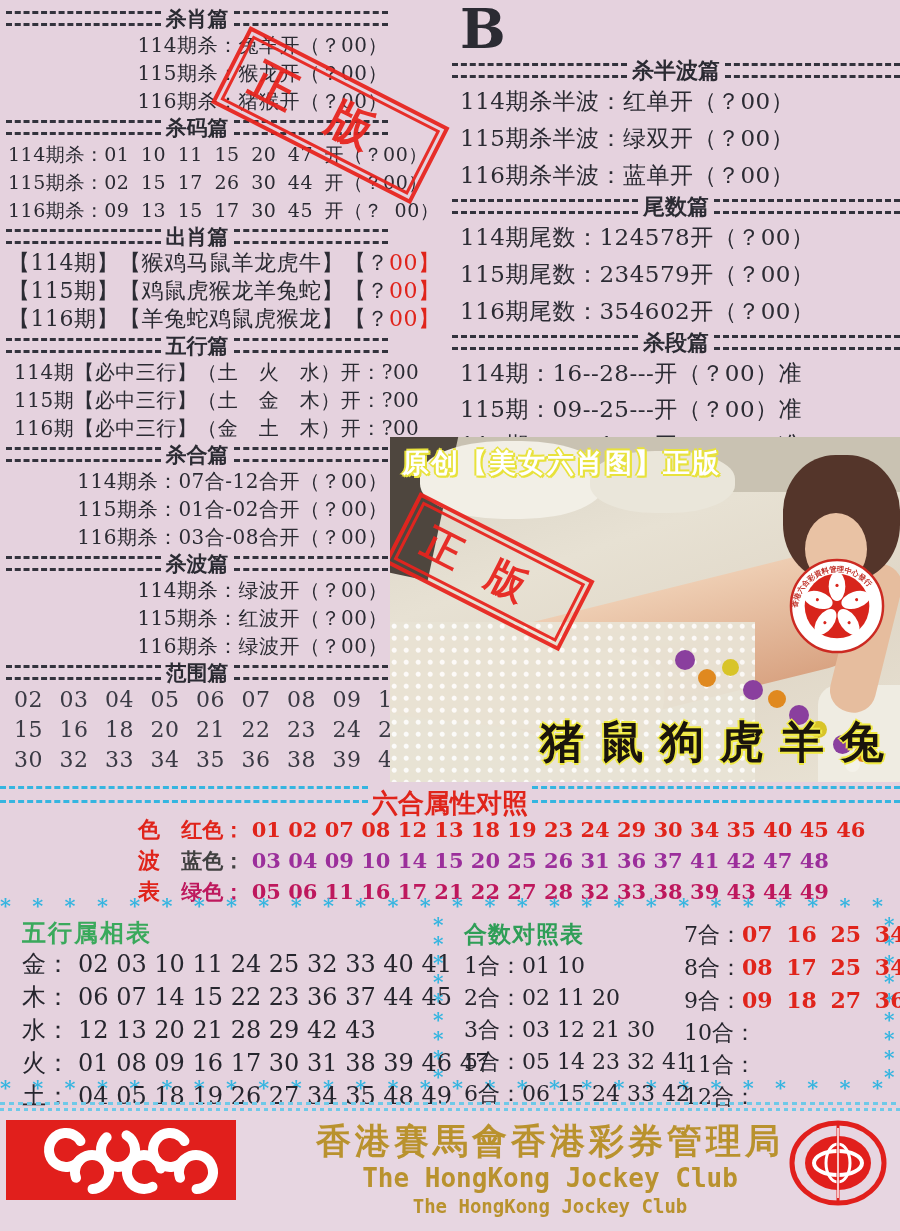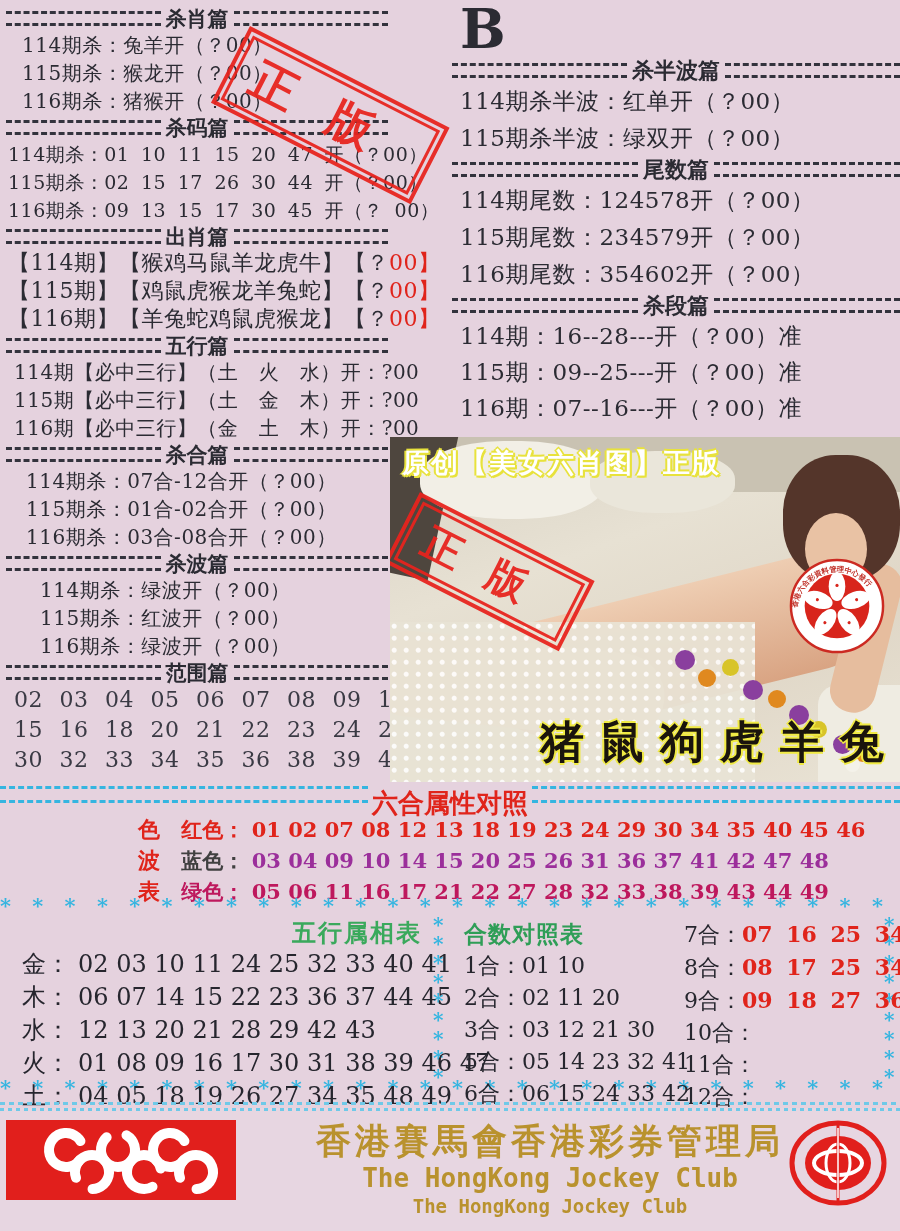--- a/index.html
+++ b/index.html
@@ -5,21 +5,21 @@
   html,body{margin:0;padding:0;}
   .page{position:relative;width:900px;height:1231px;background:#e5d2de;overflow:hidden;
         color:#2b2b33;font-family:"DejaVu Serif","Liberation Serif",serif;}
   
   .dline{flex:1;height:9px;border-top:3px dashed #33333d;border-bottom:3px dashed #33333d;}
   .sec-head{display:flex;align-items:center;gap:3px;height:25px;font-weight:bold;font-size:21px;}
   .sec-title{white-space:nowrap;padding:0 2px;}
   .sec-row{line-height:28px;font-size:20px;letter-spacing:.5px;white-space:nowrap;}
   .red{color:#e0241b;}
   
-  .left-col{position:absolute;left:6px;top:6px;width:382px;}
+  .left-col{position:absolute;left:6px;top:6px;width:382px;text-align:right;}
   .row-shaxiao{padding-left:16px;}
   .row-shama{padding-left:2px;font-size:19px;word-spacing:5px;}
   .row-chuxiao{padding-left:2px;font-size:22px;}
   .row-wuxing5{padding-left:8px;}
   .row-shahe{padding-left:20px;}
   .row-shabo{padding-left:34px;}
   .row-range{padding-left:8px;font-size:22px;line-height:30px;word-spacing:9px;color:#3a3a44;}
   
   .right-col{position:absolute;left:452px;top:0;width:448px;}
   .b-letter{font-size:54px;font-weight:bold;line-height:58px;padding-left:8px;font-family:"DejaVu Serif",serif;}
@@ -77,21 +77,21 @@
             font-weight:bold;font-size:21px;letter-spacing:7px;white-space:nowrap;line-height:20px;}
   .star-row::before{content:"* * * * * * * * * * * * * * * * * * * * * * * * * * * * * * * * * * * * * * * * * * * * * * * * * * * * * * * * * * * *";}
   .star-top{top:0;}
   .star-bottom{top:182px;}
   .star-col{position:absolute;width:16px;top:20px;height:164px;overflow:hidden;color:#35b5e0;
             font-weight:bold;font-size:20px;line-height:19px;}
   .star-col::before{content:"*\a *\a *\a *\a *\a *\a *\a *\a *\a *";white-space:pre;}
   .star-col-mid{left:433px;}
   .star-col-right{left:884px;}
   .wx-panel{position:absolute;left:22px;top:22px;width:400px;}
-  .wx-title{text-align:right;color:#3aa95c;font-weight:bold;font-size:24px;line-height:30px;letter-spacing:2px;}
+  .wx-title{text-align:left;color:#3aa95c;font-weight:bold;font-size:24px;line-height:30px;letter-spacing:2px;}
   .wx-row{font-size:24px;line-height:33px;white-space:nowrap;color:#26262e;}
   .wx-row .lab{margin-right:8px;}
   .he-panel{position:absolute;left:458px;top:22px;width:420px;}
   .he-col{position:absolute;top:0;}
   .he-left{left:6px;}
   .he-right{left:226px;}
   .he-title{color:#2f9e57;font-weight:bold;font-size:23px;line-height:32px;letter-spacing:1px;}
   .he-row{font-size:22px;line-height:32px;white-space:nowrap;color:#26262e;}
   .he-row .val-red{color:#e0241b;font-weight:bold;word-spacing:6px;}
   .band-dash{position:absolute;left:0;right:0;top:206px;height:3px;
@@ -200,20 +200,21 @@
     <div class="b-letter">B</div>
 
     <div class="sec">
       <div class="sec-head">
         <span class="dline"></span>
         <span class="sec-title">杀半波篇</span>
         <span class="dline"></span>
       </div>
       <div class="sec-row">114期杀半波：红单开（？00）</div>
       <div class="sec-row">115期杀半波：绿双开（？00）</div>
+      <div class="sec-row">116期杀半波：蓝单开（？00）</div>
     </div>
 
     <div class="sec">
       <div class="sec-head">
         <span class="dline"></span>
         <span class="sec-title">尾数篇</span>
         <span class="dline"></span>
       </div>
       <div class="sec-row">114期尾数：124578开（？00）</div>
       <div class="sec-row">115期尾数：234579开（？00）</div>

